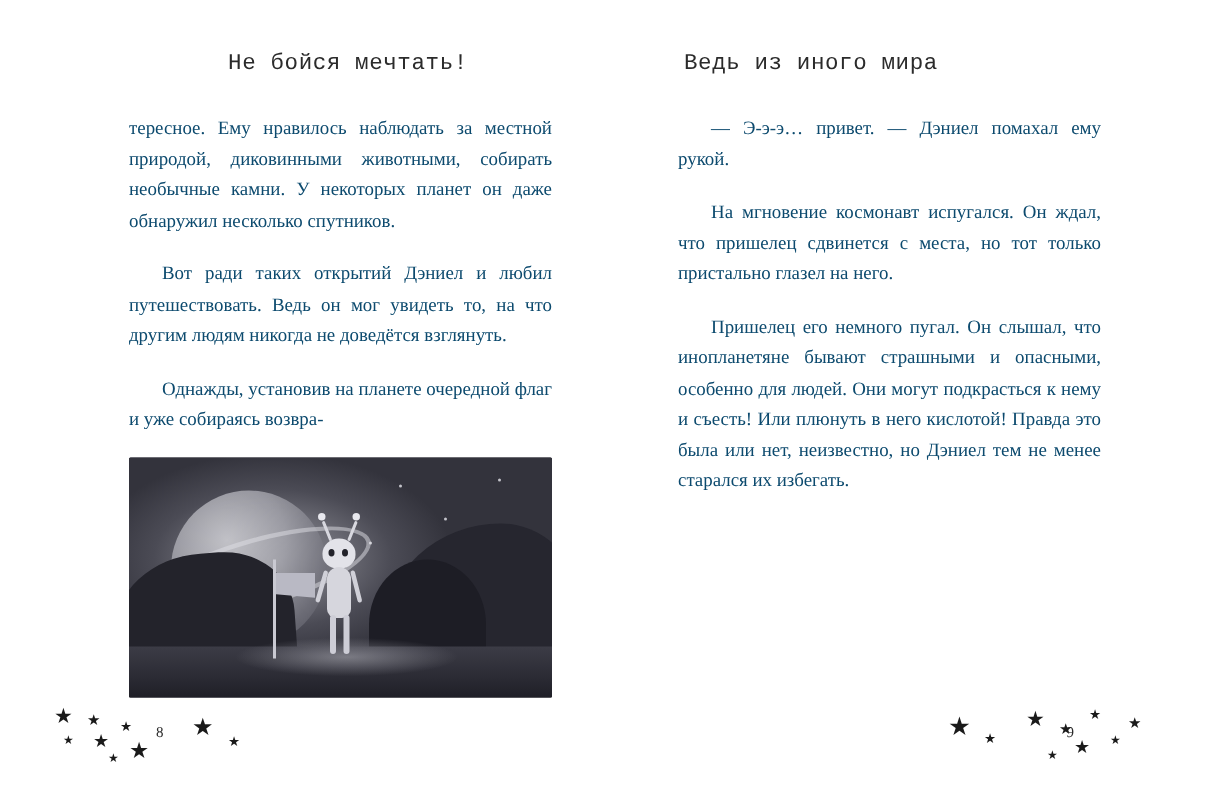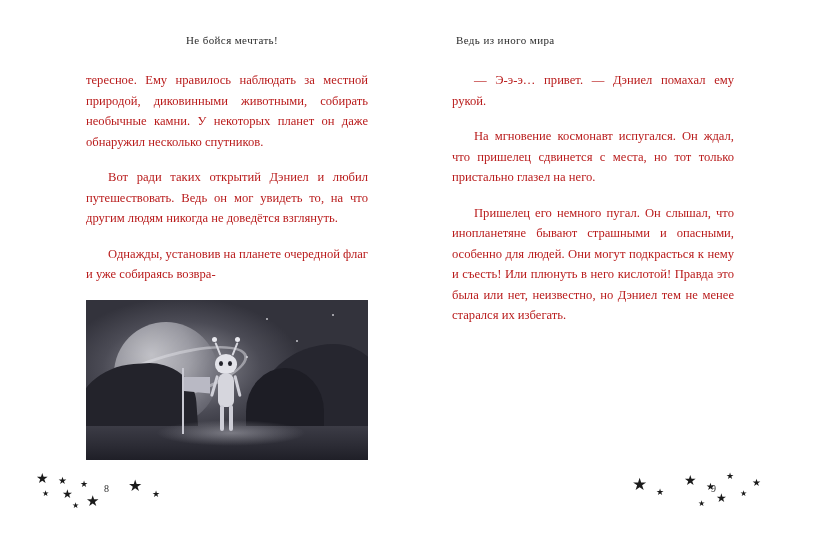--- a/index.html
+++ b/index.html
@@ -26,43 +26,43 @@
     height: 540px;
     box-sizing: border-box;
   }
   .page-left {
     padding: 34px 42px 0 86px;
   }
   .page-right {
     padding: 34px 86px 0 42px;
   }
   .running-head {
-    font-family: Liberation Serif, serif;
-    font-size: 11px;
+    font-family: Liberation Mono, monospace;
+    font-size: 15px;
     letter-spacing: 0.4px;
     color: #2b2b2b;
     text-align: center;
     margin: 0 0 24px 0;
     font-style: normal;
   }
   .page-left .running-head {
     text-align: center;
     padding-left: 10px;
   }
   .page-right .running-head {
     text-align: left;
     padding-left: 4px;
   }
   .body-text p {
     margin: 0 0 15px 0;
     font-size: 12.6px;
     line-height: 20.5px;
     text-align: justify;
     text-justify: inter-word;
-    color: #b91c1c;
+    color: #0c4a6e;
     hyphens: manual;
   }
   .body-text p.indent {
     text-indent: 22px;
   }
   .body-text p.noindent {
     text-indent: 0;
   }
   .illustration {
     width: 282px;

